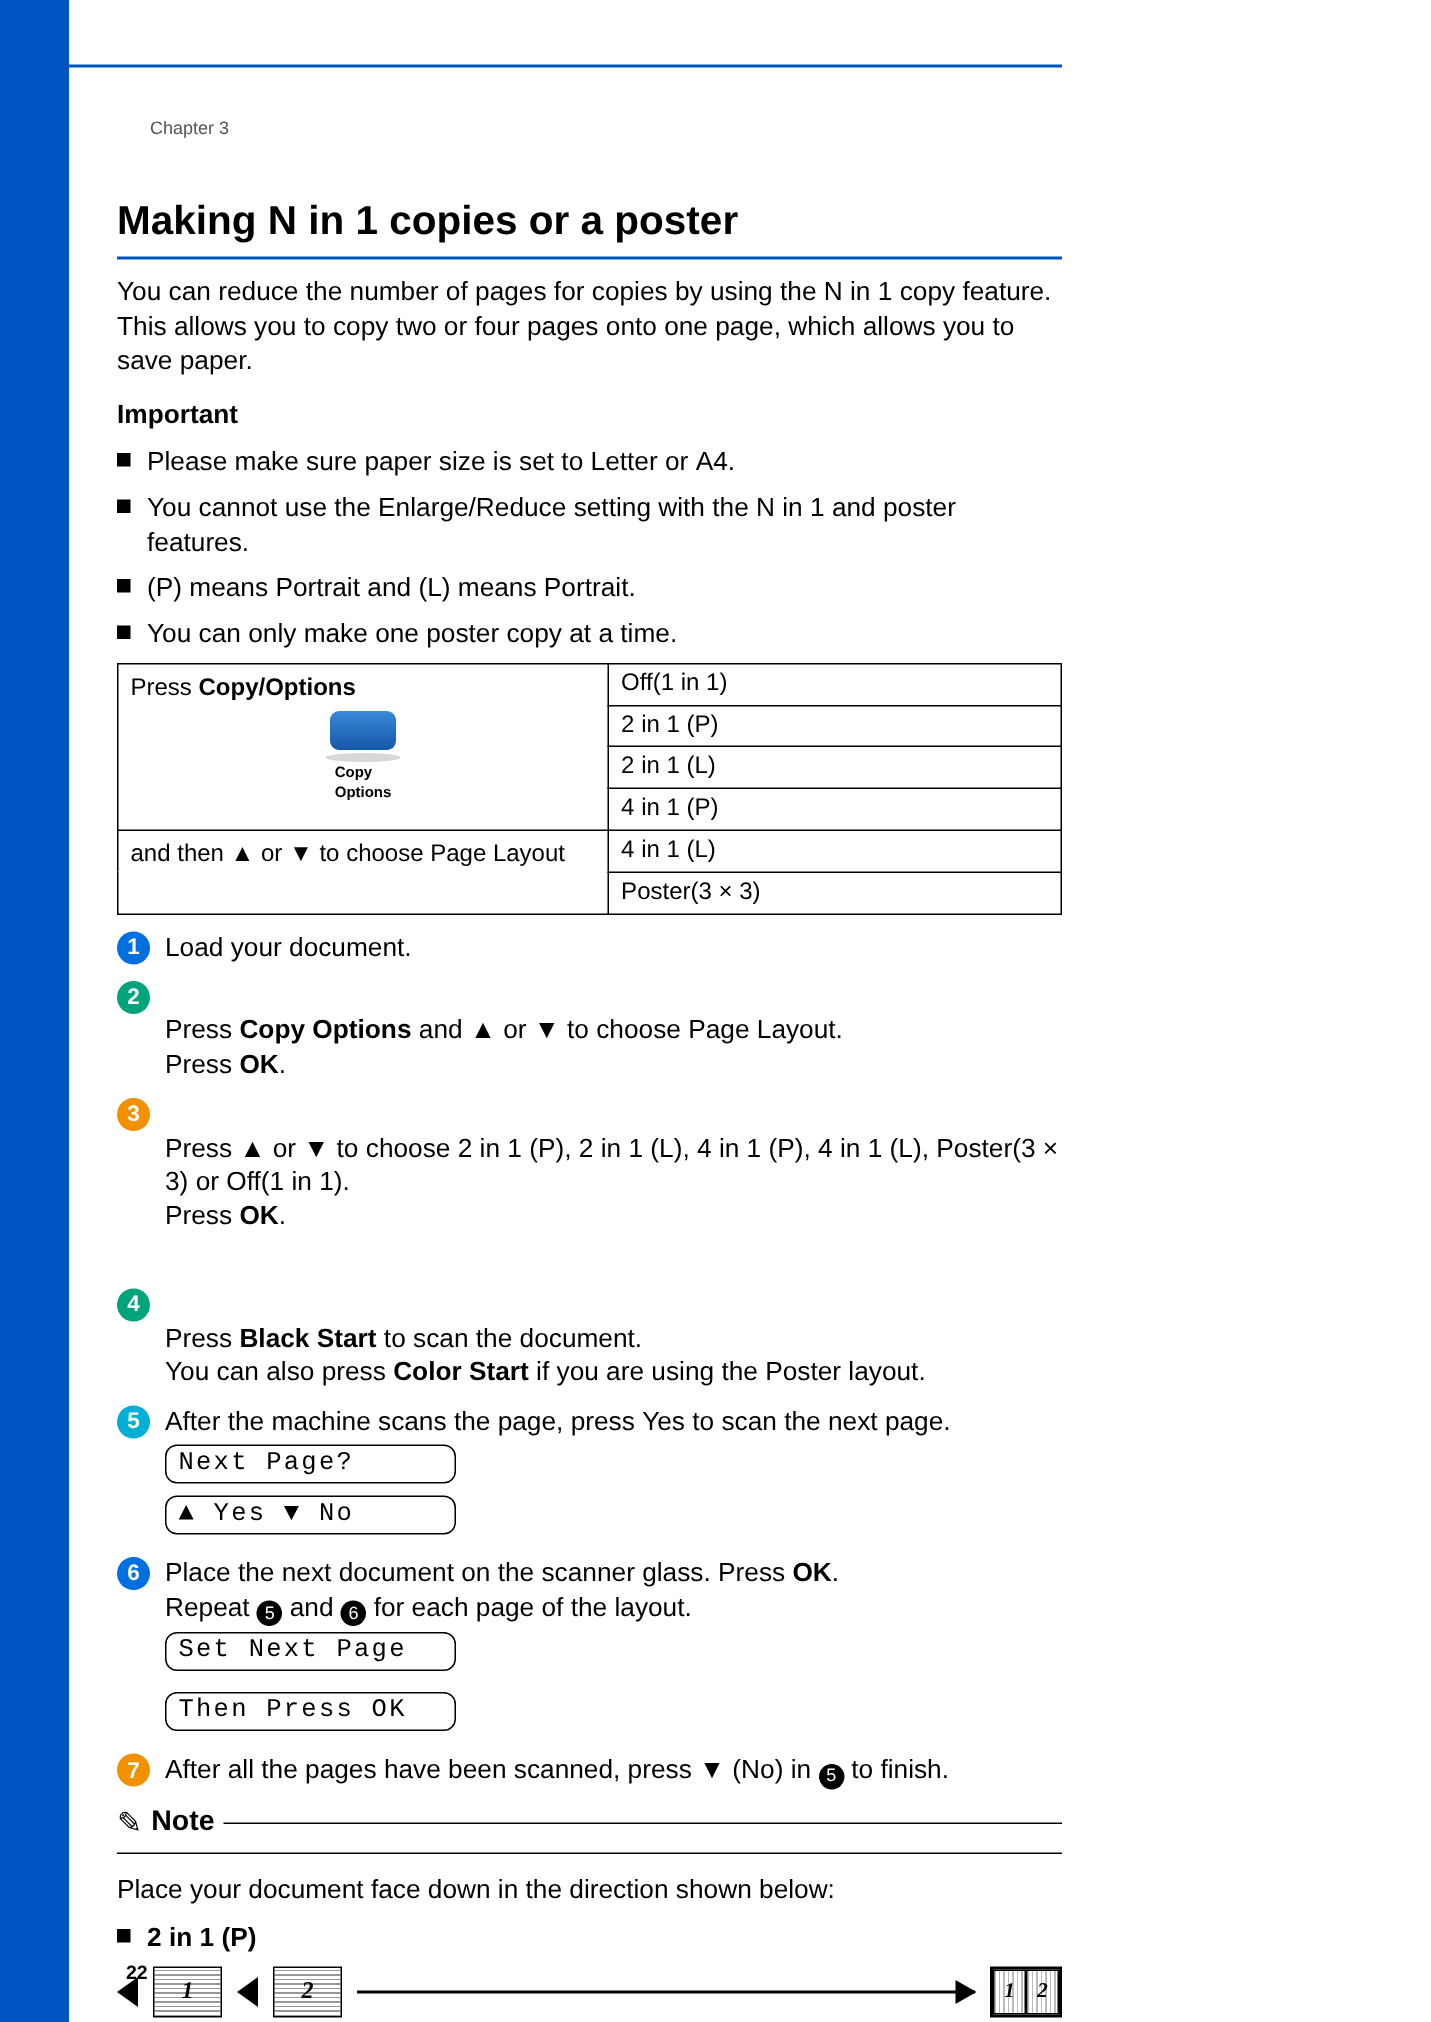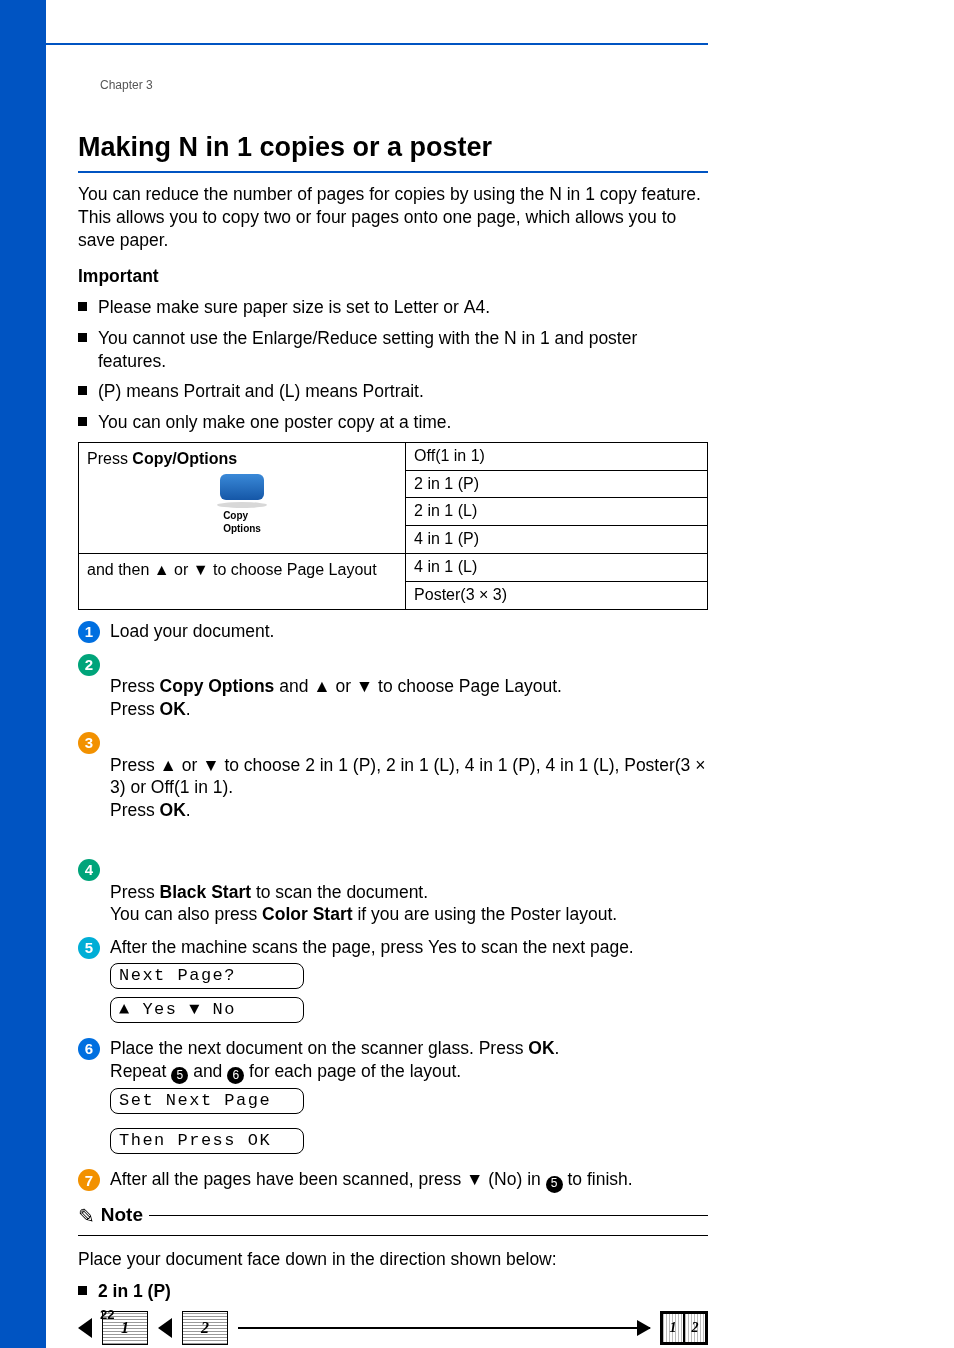--- a/index.html
+++ b/index.html
@@ -284,21 +284,21 @@
   .result .cell {
     border: 0.8px solid #000;
     display: flex;
     align-items: center;
     justify-content: center;
     background: repeating-linear-gradient(90deg,#bbb,#bbb 1px,transparent 1px,transparent 3px);
     font-size: 14px;
   }
   .footer-pg {
     position: absolute;
-    left: 100px;
+    left: 84px;
     bottom: 24px;
     font-size: 13px;
     font-weight: bold;
   }
 
 </style>
 </head>
 <body>
 
 <div class="page">

